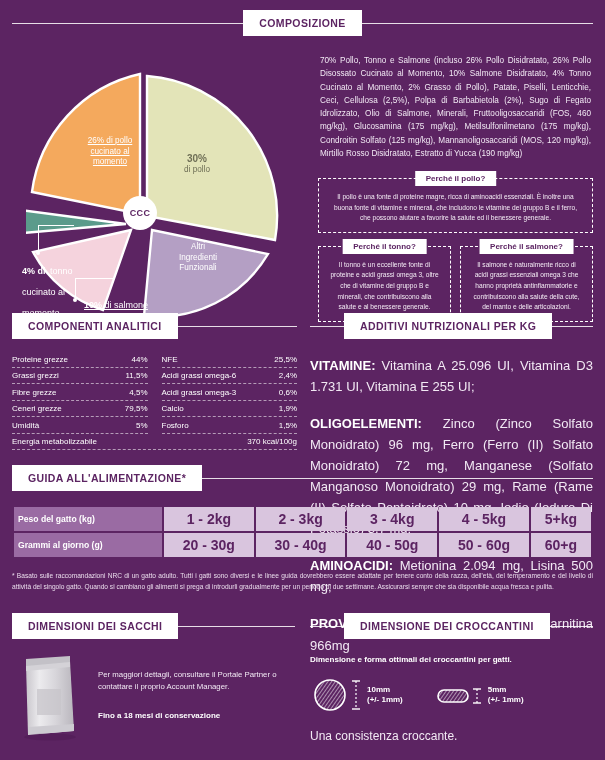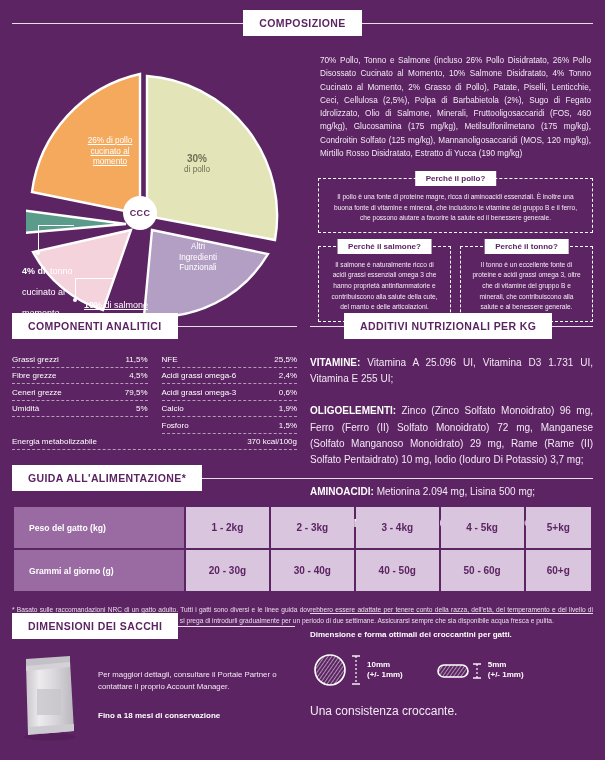--- a/index.html
+++ b/index.html
@@ -78,34 +78,34 @@
     padding:3.5px 0 3px 0;font-size:8px;color:#ffffff;
   }
   .an-row .val{font-weight:normal;}
   .an-full{
     display:flex;justify-content:space-between;align-items:baseline;
     border-bottom:1px dashed rgba(255,255,255,.55);
     padding:3.5px 0 3px 0;font-size:8px;margin-top:0;
   }
 
   
-  .ad-p{font-size:10px;line-height:1.62;text-align:justify;margin:16px 0 7px 0;color:#f2e9f4;}
+  .ad-p{font-size:13px;line-height:1.62;text-align:justify;margin:16px 0 7px 0;color:#f2e9f4;}
   .ad-p b{font-weight:bold;color:#ffffff;}
   .ad-body{margin-top:14px;}
 
   
   .sec-guida{position:absolute;left:12px;top:465px;width:581px;}
   .feed-table{margin-top:14px;width:100%;border-collapse:separate;border-spacing:2px;}
-  .feed-table td{padding:15px;}
+  .feed-table td{padding:4px;}
   .fc-head{
     background:#9a6ba3;color:#ffffff;font-weight:bold;font-size:8.6px;
     padding:10px 14px;width:140px;
   }
   .fc-cell{
-    background:#d9c5de;color:#5c2462;font-weight:bold;font-size:10px;
+    background:#d9c5de;color:#5c2462;font-weight:bold;font-size:14px;
     padding:10px 4px;text-align:center;
   }
   .footnote{font-size:6.6px;line-height:1.65;margin-top:12px;color:#eadcec;text-align:justify;}
 
   
   .sec-sacchi{position:absolute;left:12px;top:613px;width:283px;}
   .sec-crocc{position:absolute;left:310px;top:613px;width:283px;}
   .sacchi-body{display:flex;align-items:flex-start;margin-top:16px;}
   .bag{flex:0 0 78px;}
   .sacchi-txt{flex:1 1 auto;padding-left:8px;padding-top:14px;}
@@ -186,40 +186,44 @@
       <div class="comp-text">
         <div class="ingredients">70% Pollo, Tonno e Salmone (incluso 26% Pollo Disidratato, 26% Pollo Disossato Cucinato al Momento, 10% Salmone Disidratato, 4% Tonno Cucinato al Momento, 2% Grasso di Pollo), Patate, Piselli, Lenticchie, Ceci, Cellulosa (2,5%), Polpa di Barbabietola (2%), Sugo di Fegato Idrolizzato, Olio di Salmone, Minerali, Fruttooligosaccaridi (FOS, 460 mg/kg), Glucosamina (175 mg/kg), Metilsulfonilmetano (175 mg/kg), Condroitin Solfato (125 mg/kg), Mannanoligosaccaridi (MOS, 120 mg/kg), Mirtillo Rosso Disidratato, Estratto di Yucca (190 mg/kg)</div>
 
         <div class="why-box" style="margin-top:18px;">
           <div class="why-title">Perché il pollo?</div>
           <div class="why-text">Il pollo è una fonte di proteine magre, ricca di aminoacidi essenziali. È inoltre una buona fonte di vitamine e minerali, che includono le vitamine del gruppo B e il ferro, che possono aiutare a favorire la salute ed il benessere generale.</div>
         </div>
 
         <div class="why-row">
           <div class="why-box">
+            <div class="why-title">Perché il tonno?</div>
+            <div class="why-text">Il tonno è un eccellente fonte di proteine e acidi grassi omega 3, oltre che di vitamine del gruppo B e minerali, che contribuiscono alla salute e al benessere generale.</div>
+          </div>
+          <div class="why-box">
             <div class="why-title">Perché il salmone?</div>
             <div class="why-text">Il salmone è naturalmente ricco di acidi grassi essenziali omega 3 che hanno proprietà antinfiammatorie e contribuiscono alla salute della cute, del manto e delle articolazioni.</div>
           </div>
-          <div class="why-box">
-            <div class="why-title">Perché il tonno?</div>
-            <div class="why-text">Il tonno è un eccellente fonte di proteine e acidi grassi omega 3, oltre che di vitamine del gruppo B e minerali, che contribuiscono alla salute e al benessere generale.</div>
-          </div>
         </div>
       </div>
     </div>
   </div>
 
   <div class="sec-analitici">
     <div class="banner-row">
       <div class="banner">COMPONENTI ANALITICI</div>
       <div class="banner-line"></div>
     </div>
 
     <div class="an-table">
       <div class="an-col">
+        <div class="an-row">
+          <span>Proteine grezze</span>
+          <span class="val">44%</span>
+        </div>
         <div class="an-row">
           <span>Grassi grezzi</span>
           <span class="val">11,5%</span>
         </div>
         <div class="an-row">
           <span>Fibre grezze</span>
           <span class="val">4,5%</span>
         </div>
         <div class="an-row">
           <span>Ceneri grezze</span>
@@ -339,20 +343,21 @@
       <div class="sacchi-txt">
         <p>Per maggiori dettagli, consultare il Portale Partner o contattare il proprio Account Manager.</p>
         <p class="strong">Fino a 18 mesi di conservazione</p>
       </div>
     </div>
   </div>
 
   <div class="sec-crocc">
     <div class="banner-row">
       <div class="banner-line short"></div>
+      <div class="banner">DIMENSIONE DEI CROCCANTINI</div>
       <div class="banner-line"></div>
     </div>
 
     <div class="crocc-title">Dimensione e forma ottimali dei croccantini per gatti.</div>
 
     <div class="kib-row">
       <div class="kib-item">
         <svg width="40" height="40" viewBox="0 0 40 40">
           <defs>
             <pattern id="hatch1" width="3" height="3" patternUnits="userSpaceOnUse" patternTransform="rotate(35)">

